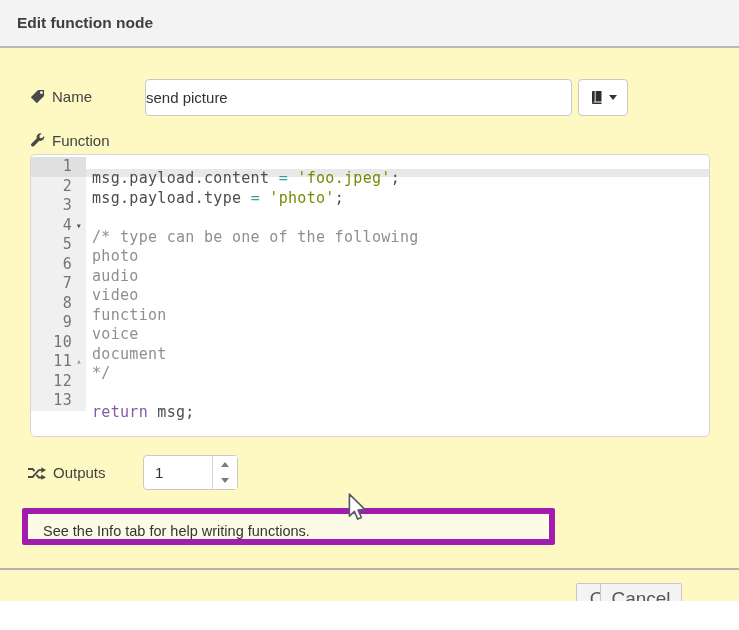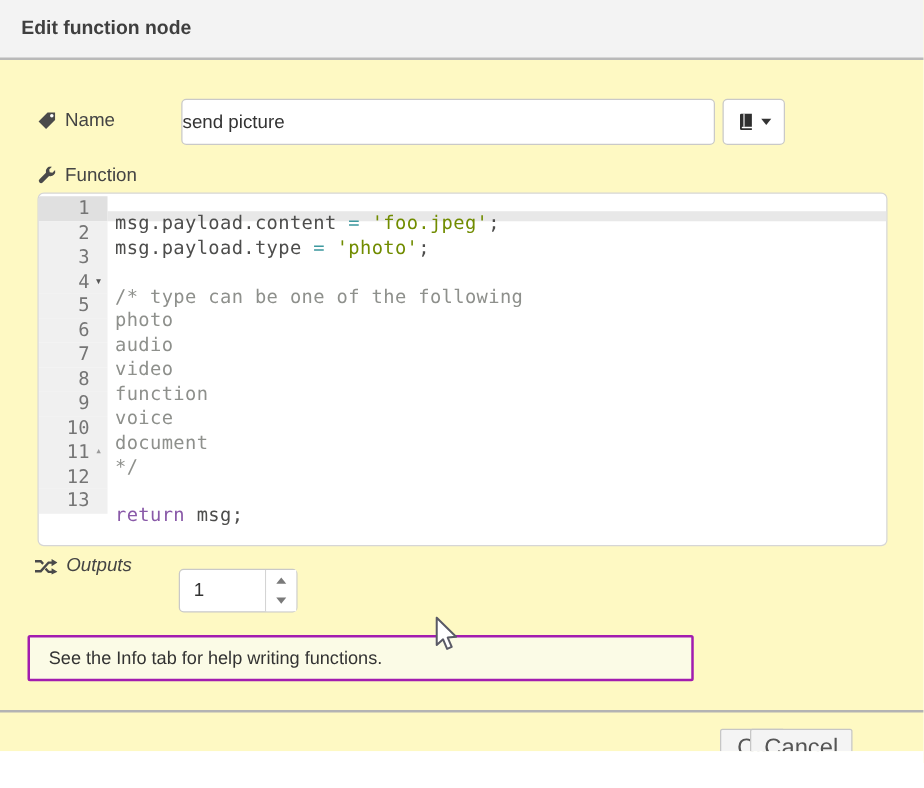--- a/index.html
+++ b/index.html
@@ -55,21 +55,21 @@
   .spin-btns{position:absolute;right:0;top:0;bottom:0;width:24px;border-left:1px solid #d4d4d4;
              display:flex;flex-direction:column;}
   .spin-btn{flex:1;display:flex;align-items:center;justify-content:center;cursor:pointer;background:#fff;}
   .tri-up{width:0;height:0;border-left:4px solid transparent;border-right:4px solid transparent;
           border-bottom:5px solid #7a7a7a;}
   .tri-dn{width:0;height:0;border-left:4px solid transparent;border-right:4px solid transparent;
           border-top:5px solid #7a7a7a;}
 
   
   .tip{position:absolute;left:22px;top:508px;width:533px;height:37px;box-sizing:border-box;
-       background:#fbfbe6;border:2px solid #a21caf;border-radius:2px;
+       background:#fbfbe6;border:6px solid #a21caf;border-radius:2px;
        line-height:35px;padding-left:15px;font-size:14.5px;color:#333;}
 
   
   .divider{position:absolute;left:0;top:568px;width:739px;height:2px;background:#b3b3b3;}
   .btn{position:absolute;top:583px;height:31px;box-sizing:border-box;background:#f4f4f4;
        border:1px solid #c6c6c6;border-radius:2px;font-family:"Liberation Sans",sans-serif;
        font-size:19px;color:#555;cursor:pointer;}
   .btn-ok{left:576px;width:52px;}
   .btn-cancel{left:600px;width:82px;}
   .bottom-edge{position:absolute;left:0;top:628px;width:739px;height:2px;background:#e3e3e3;}
@@ -119,21 +119,21 @@
         <div class="row"><div class="gut"><span class="num">7</span><span class="fold"></span></div><div class="code"><span class="tok-com">video</span></div></div>
         <div class="row"><div class="gut"><span class="num">8</span><span class="fold"></span></div><div class="code"><span class="tok-com">function</span></div></div>
         <div class="row"><div class="gut"><span class="num">9</span><span class="fold"></span></div><div class="code"><span class="tok-com">voice</span></div></div>
         <div class="row"><div class="gut"><span class="num">10</span><span class="fold"></span></div><div class="code"><span class="tok-com">document</span></div></div>
         <div class="row"><div class="gut"><span class="num">11</span><span class="fold close">▴</span></div><div class="code"><span class="tok-com">*/</span></div></div>
         <div class="row"><div class="gut"><span class="num">12</span><span class="fold"></span></div><div class="code"></div></div>
         <div class="row"><div class="gut"><span class="num">13</span><span class="fold"></span></div><div class="code"><span class="tok-kw">return</span><span class="tok-pln"> msg;</span></div></div>
       </div>
   </div>
 
-  <div class="lbl" style="left:28px;top:444px;font-style:italic;">
+  <div class="lbl" style="left:28px;top:464px;">
     <svg width="18" height="14" viewBox="0 0 19 14">
       <path d="M0 10.2 L4.4 10.2 L11 3 L14 3 L14 0.8 L19 3.9 L14 7 L14 4.9 L11.9 4.9 L5.3 12.2 L0 12.2 Z" fill="#4a4a4a"></path>
       <path d="M0 1.8 L5.3 1.8 L7.6 4.3 L6.2 5.8 L4.4 3.8 L0 3.8 Z" fill="#4a4a4a"></path>
       <path d="M9.6 8.2 L11.9 10.7 L14 10.7 L14 8.6 L19 11.7 L14 14 L14 12.7 L11 12.7 L8.2 9.7 Z" fill="#4a4a4a"></path>
     </svg>
     <span>Outputs</span>
   </div>
   <div class="spinner">
     <input class="spin-val" type="text" value="1" style="">
     <div class="spin-btns">

